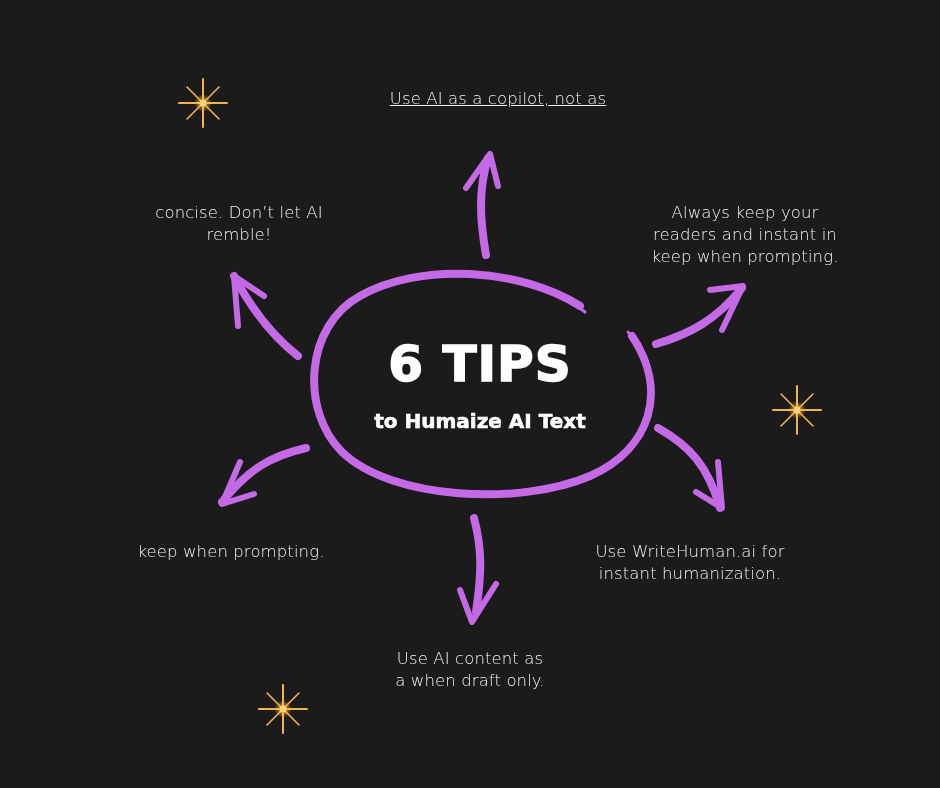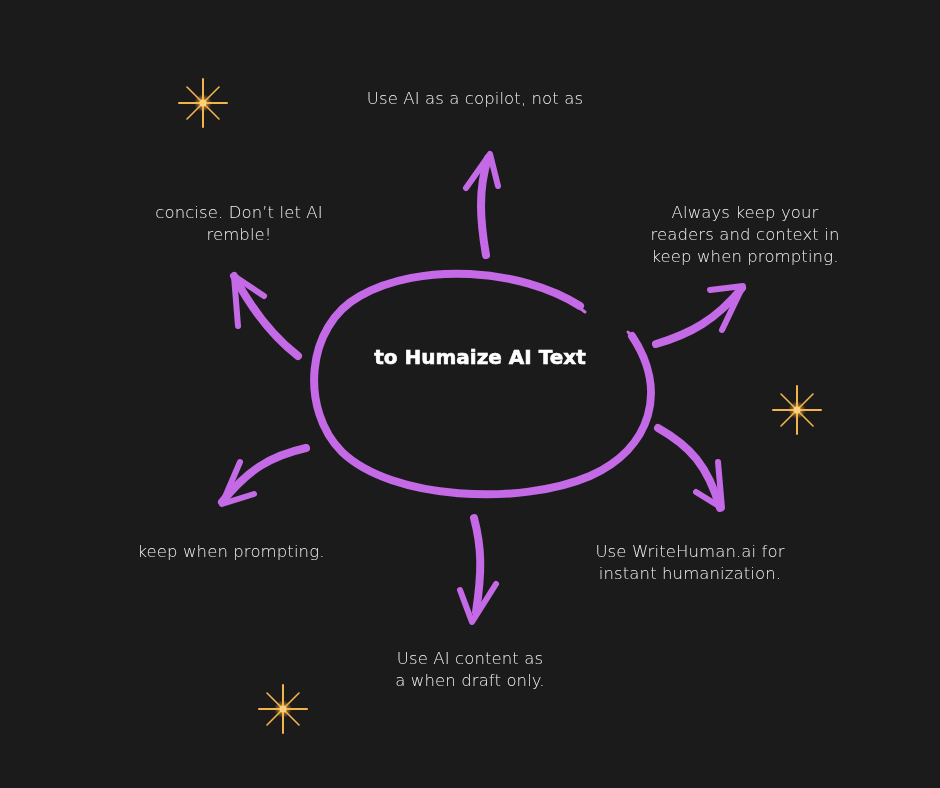--- a/index.html
+++ b/index.html
@@ -28,21 +28,21 @@
       font-family: "DejaVu Sans", sans-serif;
     }
     .title-main {
       font-size: 50px; font-weight: 900; line-height: 56px;
       letter-spacing: 1px;
       -webkit-text-stroke: 1.5px #fff;
     }
     .title-sub {
       font-size: 20px; font-weight: 900; line-height: 22px;
       -webkit-text-stroke: 0.6px #fff;
-      margin-top: 10px;
+      margin-top: 18px;
     }
   </style>
 </head>
 <body>
 
 <div class="canvas">
 
   <svg class="art" width="940" height="788" viewBox="0 0 940 788">
     <defs>
       <radialGradient id="sparkGlow" cx="50%" cy="50%" r="50%">
@@ -116,30 +116,31 @@
         <line x1="0" y1="-24" x2="0" y2="24" stroke-width="2"></line>
         <line x1="-24" y1="0" x2="24" y2="0" stroke-width="2"></line>
         <line x1="-16" y1="-16" x2="16" y2="16" stroke-width="1.6"></line>
         <line x1="-16" y1="16" x2="16" y2="-16" stroke-width="1.6"></line>
       </g>
       <circle r="3.5" fill="#ffd27a"></circle>
     </g>
   </svg>
 
   <div class="title-wrap">
+    <div class="title-main">6 TIPS</div>
     <div class="title-sub">to Humaize AI Text</div>
   </div>
 
-  <div class="tip" style="left:345px; top:88px; width:260px;">
+  <div class="tip" style="left:368px; top:88px; width:260px;text-decoration:underline;">
     <div>Use AI as a copilot, not as</div>
   </div>
 
   <div class="tip" style="left:640px; top:202px; width:210px;">
     <div>Always keep your</div>
-    <div>readers and context in</div>
+    <div>readers and instant in</div>
     <div>keep when prompting.</div>
   </div>
 
   <div class="tip" style="left:580px; top:541px; width:220px;">
     <div>Use WriteHuman.ai for</div>
     <div>instant humanization.</div>
   </div>
 
   <div class="tip" style="left:370px; top:648px; width:200px;">
     <div>Use AI content as</div>

